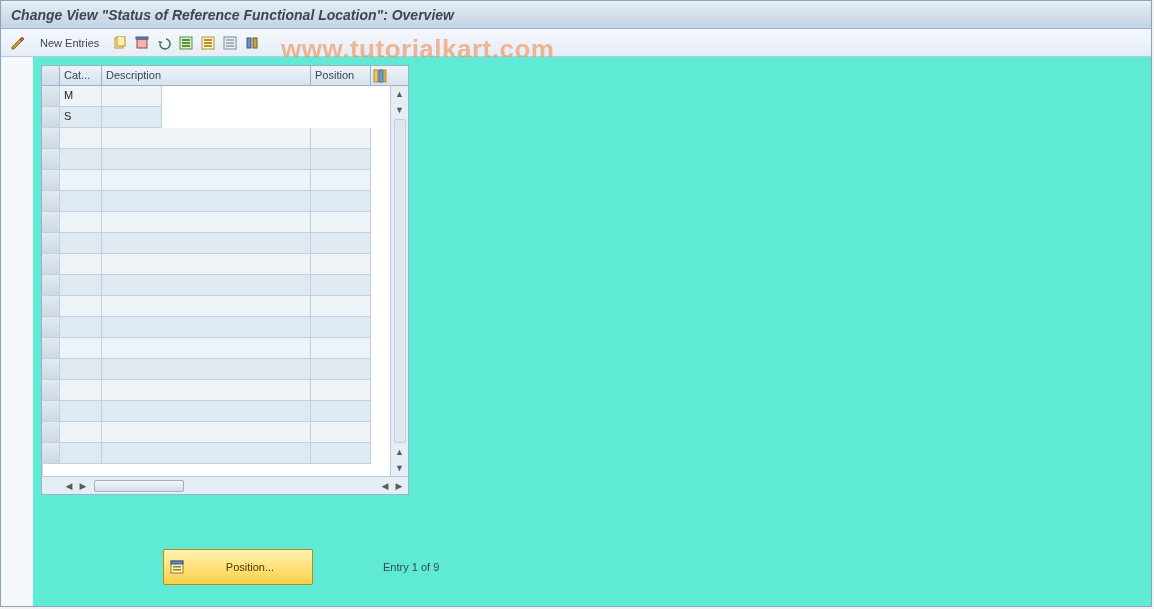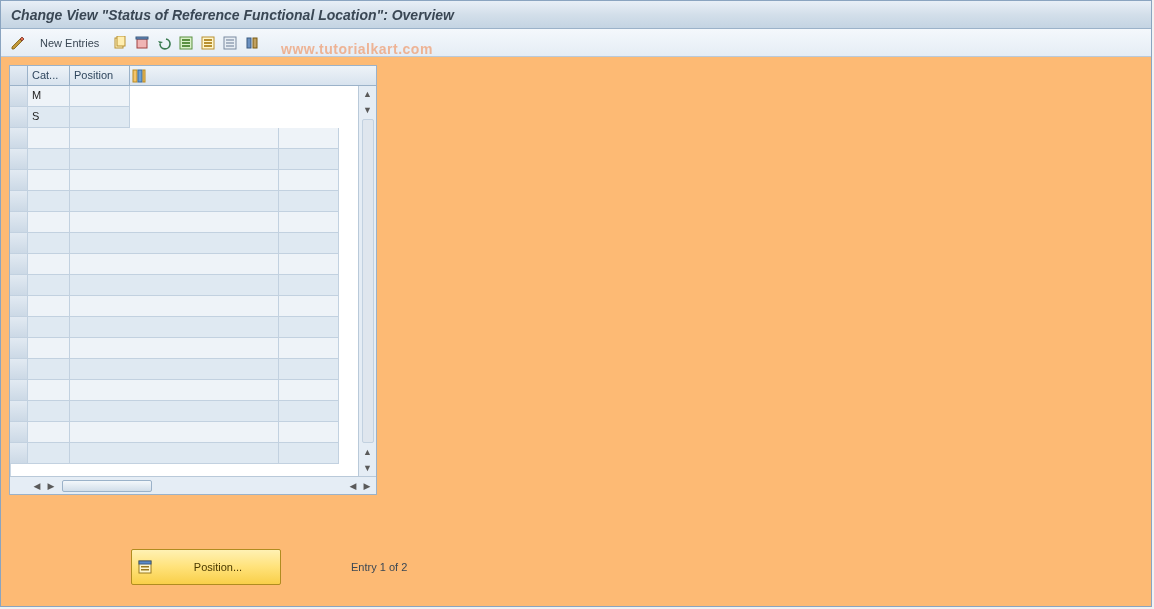--- a/index.html
+++ b/index.html
@@ -30,26 +30,26 @@
     height: 20px; min-width: 20px;
     display: inline-flex; align-items: center; justify-content: center;
     border: 1px solid transparent; border-radius: 2px;
     cursor: pointer; padding: 0 2px;
   }
   .tbtn-new { padding: 0 8px; color: #3a4754; }
   .watermark {
     position: absolute; left: 280px; top: 0; height: 40px;
     display: flex; align-items: center;
     color: rgba(240,130,70,0.55);
-    font-size: 14px; font-weight: bold;
+    font-size: 26px; font-weight: bold;
     letter-spacing: 0.5px;
     pointer-events: none;
   }
   
-  .body-area { position: relative; padding: 8px; height: calc(100% - 56px); background: #fdba74; }
+  .body-area { position: relative; padding: 8px; height: calc(100% - 56px); background: #5eead4; margin-left: 32px; }
   .grid-wrap {
     width: 368px; height: 430px;
     background: #fff;
     border: 1px solid #9bb2c9;
     box-shadow: 0 0 0 1px #c9d6e3 inset;
     position: relative;
   }
   
   .grid-header {
     display: flex; height: 20px;
@@ -215,20 +215,21 @@
     </div>
     <div class="watermark">www.tutorialkart.com</div>
   </div>
 
   <div class="body-area">
     <div class="grid-wrap">
 
       <div class="grid-header">
         <div class="row-sel-h"></div>
         <div class="hcell col-cat">Cat...</div>
+        <div class="hcell col-desc">Description</div>
         <div class="hcell col-prof">Position</div>
         <div class="hcell-cfg">
           <svg width="14" height="14">
               <rect x="1" y="1" width="4" height="12" fill="#f3c36b" stroke="#b88a20"></rect>
               <rect x="6" y="1" width="4" height="12" fill="#6aa0d8" stroke="#3a6a9a"></rect>
               <rect x="11" y="1" width="2" height="12" fill="#f3c36b" stroke="#b88a20"></rect>
             </svg>
         </div>
       </div>
 
@@ -365,17 +366,17 @@
     <div class="footer">
       <div class="pos-btn">
         <svg width="14" height="14">
             <rect x="1" y="1" width="12" height="12" fill="#fff6cc" stroke="#9a7a20"></rect>
             <rect x="1" y="1" width="12" height="3" fill="#5a8ac8" stroke="#3a5a80"></rect>
             <rect x="3" y="6" width="8" height="1.5" fill="#9a7a20"></rect>
             <rect x="3" y="9" width="8" height="1.5" fill="#9a7a20"></rect>
           </svg>
         <span style="flex:1;text-align:center">Position...</span>
       </div>
-      <span class="entry-label">Entry 1 of 2</span>
+      <span class="entry-label">Entry 1 of 9</span>
     </div>
   </div>
 
 </div>
 
 </body></html>

